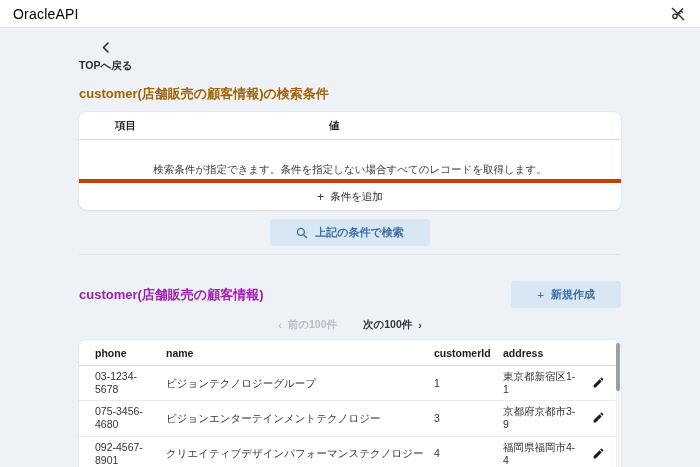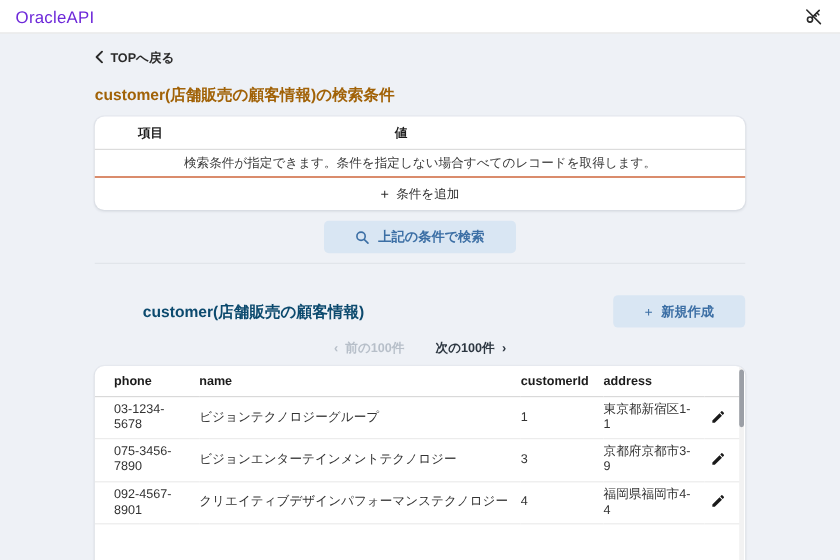--- a/index.html
+++ b/index.html
@@ -15,35 +15,36 @@
   
   .app-header {
     height: 28px;
     background: #ffffff;
     border-bottom: 1px solid #e3e3e3;
     display: flex;
     align-items: center;
     justify-content: space-between;
     padding: 0 13px;
   }
-  .app-title { font-size: 14px; color: #6d28d9; letter-spacing: 0.2px; }
+  .app-title { font-size: 14px; color: #000000; letter-spacing: 0.2px; }
   .header-icon { width: 18px; height: 18px; display: flex; align-items: center; justify-content: center; cursor: pointer; }
 
   
   .content { width: 542px; margin: 0 auto; }
 
   .back-link {
     margin-top: 14px;
     display: inline-flex;
-    align-items: flex-start;
+    align-items: center;
     gap: 6px;
     font-size: 10.5px;
     font-weight: bold;
     color: #2b2b2b;
     cursor: pointer;
+    flex-direction: column;
   }
   .back-link svg { display: block; }
 
   .page-title {
     margin-top: 12px;
     font-size: 13px;
     font-weight: bold;
     color: #a16207;
   }
 
@@ -66,21 +67,22 @@
   }
   .cond-header .col-item { width: 214px; margin-left: 20px; }
   .cond-header .col-value { flex: 1; }
   .cond-empty {
     height: 23px;
     display: flex;
     align-items: center;
     justify-content: center;
     font-size: 10.5px;
     color: #3a3a3a;
-    border-bottom: 1px solid #c2410c;
+    border-bottom: 4px solid #c2410c;
+    margin-top: 20px;
   }
   .cond-add {
     height: 27px;
     display: flex;
     align-items: center;
     justify-content: center;
   }
   .add-cond-btn {
     display: inline-flex;
     align-items: center;
@@ -118,21 +120,21 @@
     border-top: 1px solid #e1e5ea;
   }
 
   
   .list-header {
     margin-top: 26px;
     display: flex;
     align-items: center;
     justify-content: space-between;
   }
-  .list-title { font-size: 13px; font-weight: bold; color: #0c4a6e; margin-left: 40px; }
+  .list-title { font-size: 13px; font-weight: bold; color: #a21caf; }
 
   .pagination {
     margin-top: 10px;
     display: flex;
     justify-content: center;
     align-items: center;
     gap: 26px;
     font-size: 10.5px;
     font-weight: bold;
   }
@@ -283,21 +285,21 @@
           <tr>
             <td>03-1234-5678</td>
             <td>ビジョンテクノロジーグループ</td>
             <td>1</td>
             <td>東京都新宿区1-1</td>
             <td class="edit-cell"><button class="edit-btn"><svg width="13" height="13" viewBox="0 0 24 24">
                   <path fill="#1a1a1a" d="M3 17.25V21h3.75L17.81 9.94l-3.75-3.75L3 17.25zM20.71 7.04c.39-.39.39-1.02 0-1.41l-2.34-2.34a.9959.9959 0 0 0-1.41 0l-1.83 1.83 3.75 3.75 1.83-1.83z"></path>
                 </svg></button></td>
           </tr>
           <tr>
-            <td>075-3456-7890</td>
+            <td>075-3456-4680</td>
             <td>ビジョンエンターテインメントテクノロジー</td>
             <td>3</td>
             <td>京都府京都市3-9</td>
             <td class="edit-cell"><button class="edit-btn"><svg width="13" height="13" viewBox="0 0 24 24">
                   <path fill="#1a1a1a" d="M3 17.25V21h3.75L17.81 9.94l-3.75-3.75L3 17.25zM20.71 7.04c.39-.39.39-1.02 0-1.41l-2.34-2.34a.9959.9959 0 0 0-1.41 0l-1.83 1.83 3.75 3.75 1.83-1.83z"></path>
                 </svg></button></td>
           </tr>
           <tr>
             <td>092-4567-8901</td>
             <td>クリエイティブデザインパフォーマンステクノロジー</td>

